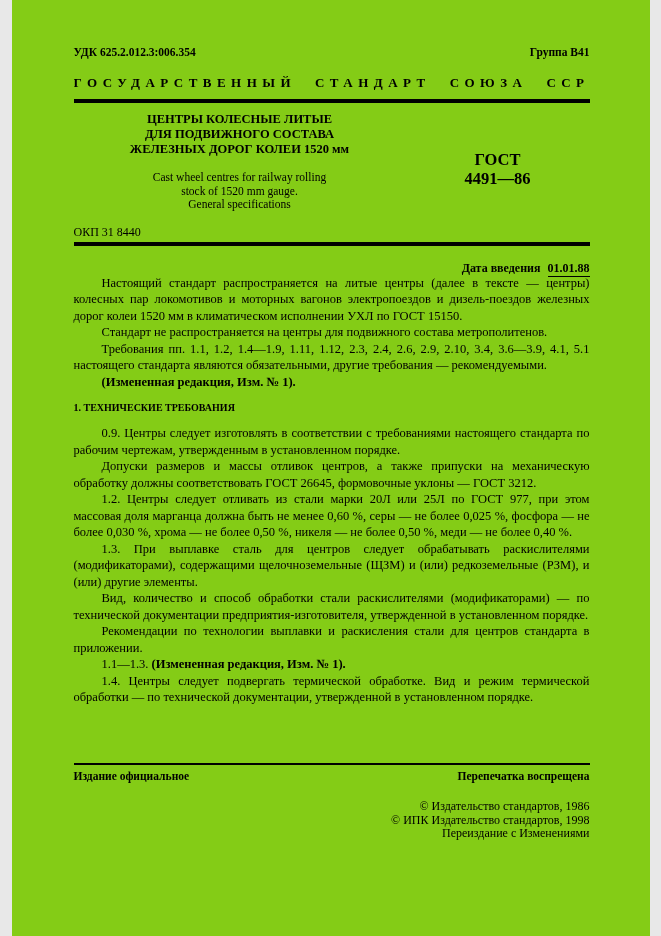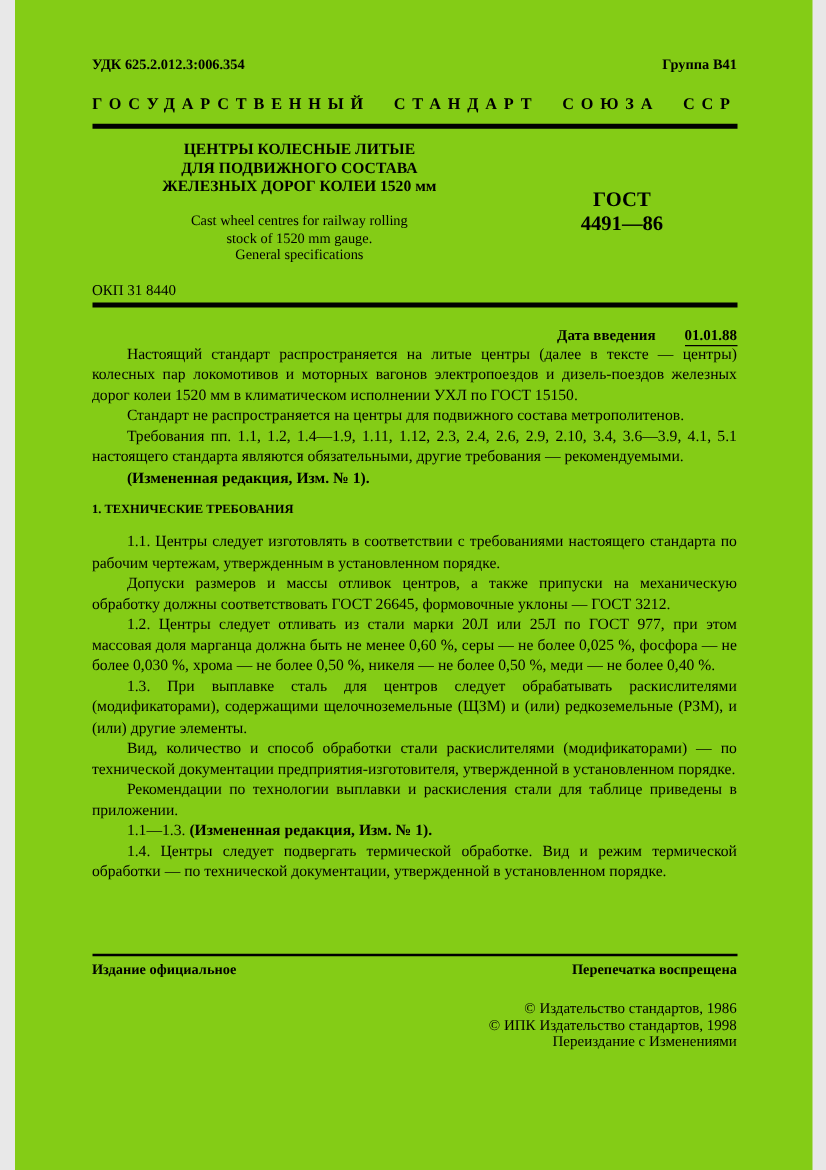--- a/index.html
+++ b/index.html
@@ -84,21 +84,21 @@
   }
   .rule2 { margin-top: 3px; }
   .dateline {
     margin-top: 15px;
     text-align: right;
     font-size: 12px;
     font-weight: bold;
     line-height: 14px;
   }
   .datevalue {
-    margin-left: 23px;
+    margin-left: 7px;
     border-bottom: 1.5px solid #000;
     padding-bottom: 1px;
   }
   .body { }
   .body p {
     font-size: 12.5px;
     line-height: 16.5px;
     text-align: justify;
     text-indent: 28px;
   }
@@ -179,28 +179,28 @@
     </div>
 
     <div class="body">
       <p>Настоящий стандарт распространяется на литые центры (далее в тексте — центры) колесных пар локомотивов и моторных вагонов электропоездов и дизель-поездов железных дорог колеи 1520 мм в климатическом исполнении УХЛ по ГОСТ 15150.</p>
       <p>Стандарт не распространяется на центры для подвижного состава метрополитенов.</p>
       <p>Требования пп. 1.1, 1.2, 1.4—1.9, 1.11, 1.12, 2.3, 2.4, 2.6, 2.9, 2.10, 3.4, 3.6—3.9, 4.1, 5.1 настоящего стандарта являются обязательными, другие требования — рекомендуемыми.</p>
       <p class="bold">(Измененная редакция, Изм. № 1).</p>
 
       <h2>1. ТЕХНИЧЕСКИЕ ТРЕБОВАНИЯ</h2>
 
-      <p>1.1. Центры следует изготовлять в соответствии с требованиями настоящего стандарта по рабочим чертежам, утвержденным в установленном порядке.</p>
+      <p>0.9. Центры следует изготовлять в соответствии с требованиями настоящего стандарта по рабочим чертежам, утвержденным в установленном порядке.</p>
       <p>Допуски размеров и массы отливок центров, а также припуски на механическую обработку должны соответствовать ГОСТ 26645, формовочные уклоны — ГОСТ 3212.</p>
       <p>1.2. Центры следует отливать из стали марки 20Л или 25Л по ГОСТ 977, при этом массовая доля марганца должна быть не менее 0,60 %, серы — не более 0,025 %, фосфора — не более 0,030 %, хрома — не более 0,50 %, никеля — не более 0,50 %, меди — не более 0,40 %.</p>
 
 
       <p>1.3. При выплавке сталь для центров следует обрабатывать раскислителями (модификаторами), содержащими щелочноземельные (ЩЗМ) и (или) редкоземельные (РЗМ), и (или) другие элементы.</p>
       <p>Вид, количество и способ обработки стали раскислителями (модификаторами) — по технической документации предприятия-изготовителя, утвержденной в установленном порядке.</p>
-      <p>Рекомендации по технологии выплавки и раскисления стали для таблице приведены в приложении.</p>
+      <p>Рекомендации по технологии выплавки и раскисления стали для центров стандарта в приложении.</p>
 
       <p><span>1.1—1.3.</span> <span class="bold">(Измененная редакция, Изм. № 1).</span></p>
 
       <p>1.4. Центры следует подвергать термической обработке. Вид и режим термической обработки — по технической документации, утвержденной в установленном порядке.</p>
     </div>
   </div>
 
   <div class="footer">
     <div class="rule medium"></div>
     <div class="footrow">

